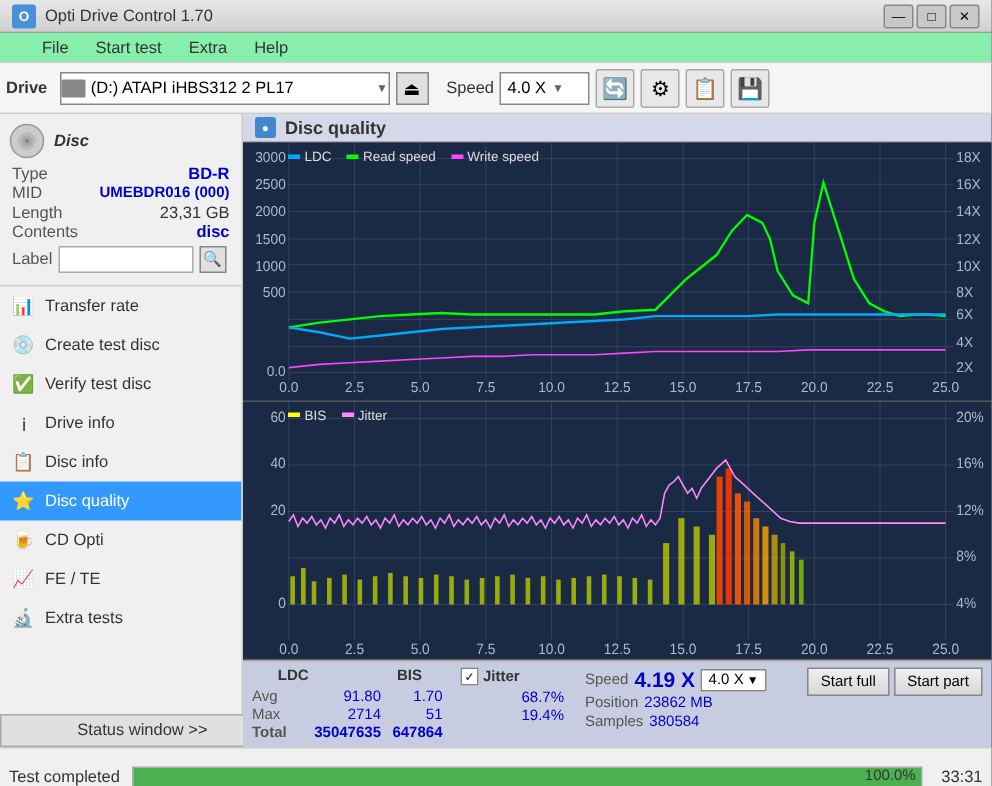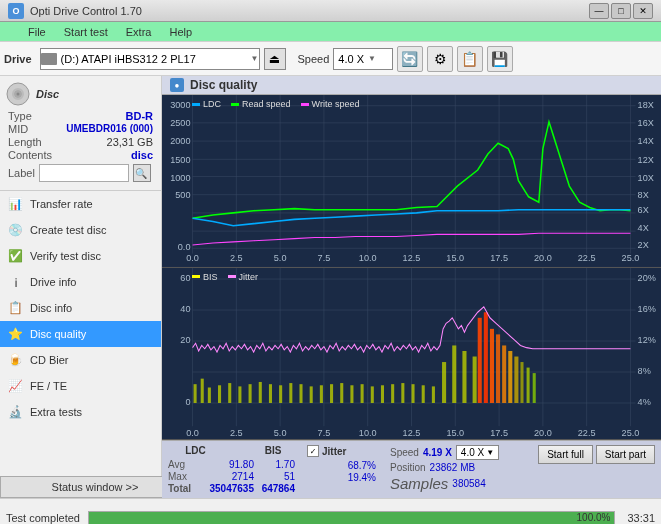--- a/index.html
+++ b/index.html
@@ -289,21 +289,21 @@
       <div class="nav-item">
         <span class="nav-item-icon">📋</span>
         <span>Disc info</span>
       </div>
       <div class="nav-item active">
         <span class="nav-item-icon">⭐</span>
         <span>Disc quality</span>
       </div>
       <div class="nav-item">
         <span class="nav-item-icon">🍺</span>
-        <span>CD Bier</span>
+        <span>CD Opti</span>
       </div>
       <div class="nav-item">
         <span class="nav-item-icon">📈</span>
         <span>FE / TE</span>
       </div>
       <div class="nav-item">
         <span class="nav-item-icon">🔬</span>
         <span>Extra tests</span>
       </div>
     </div>
@@ -558,32 +558,32 @@
         </div>
         <div style="display:flex; gap:4px; align-items:center;">
           <span style="font-size:10px; color:#555; width:30px;"></span>
           <span style="font-size:10px; color:#0000cc; width:35px; text-align:right;">19.4%</span>
         </div>
       </div>
 
       <div style="display:flex; flex-direction:column; gap:2px; margin-left:8px;">
         <div style="display:flex; align-items:center; gap:4px;">
           <span style="font-size:10px; color:#555;">Speed</span>
-          <span style="font-size:10px; color:#0000cc; font-weight:bold;">4.19 X</span>
+          <span style="font-size:14px; color:#0000cc; font-weight:bold;">4.19 X</span>
           <div style="background:white; border:1px solid #888; padding:1px 4px; font-size:10px; display:flex; align-items:center; gap:2px;">
             <span>4.0 X</span>
             <span style="font-size:8px;">▼</span>
           </div>
         </div>
         <div style="display:flex; gap:4px; align-items:center;">
           <span style="font-size:10px; color:#555;">Position</span>
           <span style="font-size:10px; color:#0000cc;">23862 MB</span>
         </div>
         <div style="display:flex; gap:4px; align-items:center;">
-          <span style="font-size:15px; color:#555;font-style:italic;">Samples</span>
+          <span style="font-size:10px; color:#555;">Samples</span>
           <span style="font-size:10px; color:#0000cc;">380584</span>
         </div>
       </div>
 
       <div class="start-buttons" style="margin-left:auto;">
         <button class="start-btn">Start full</button>
         <button class="start-btn">Start part</button>
       </div>
     </div>
   </div>

